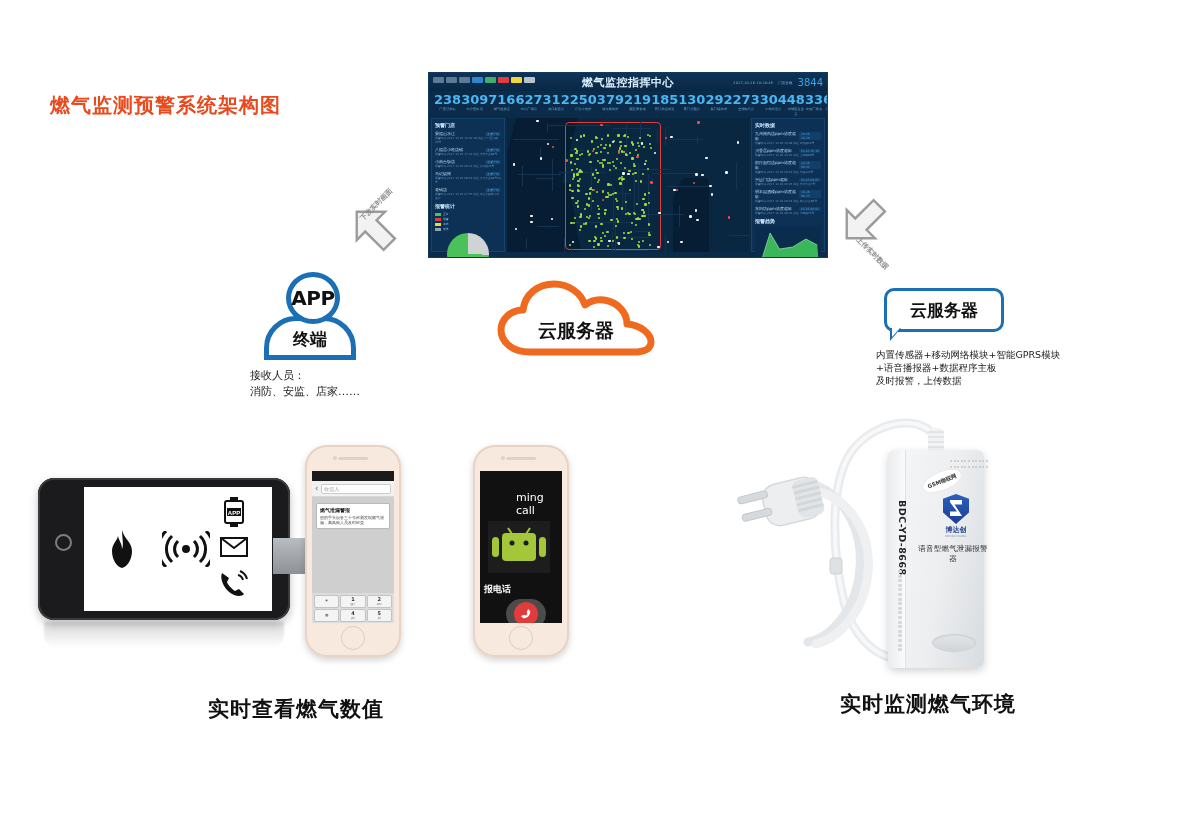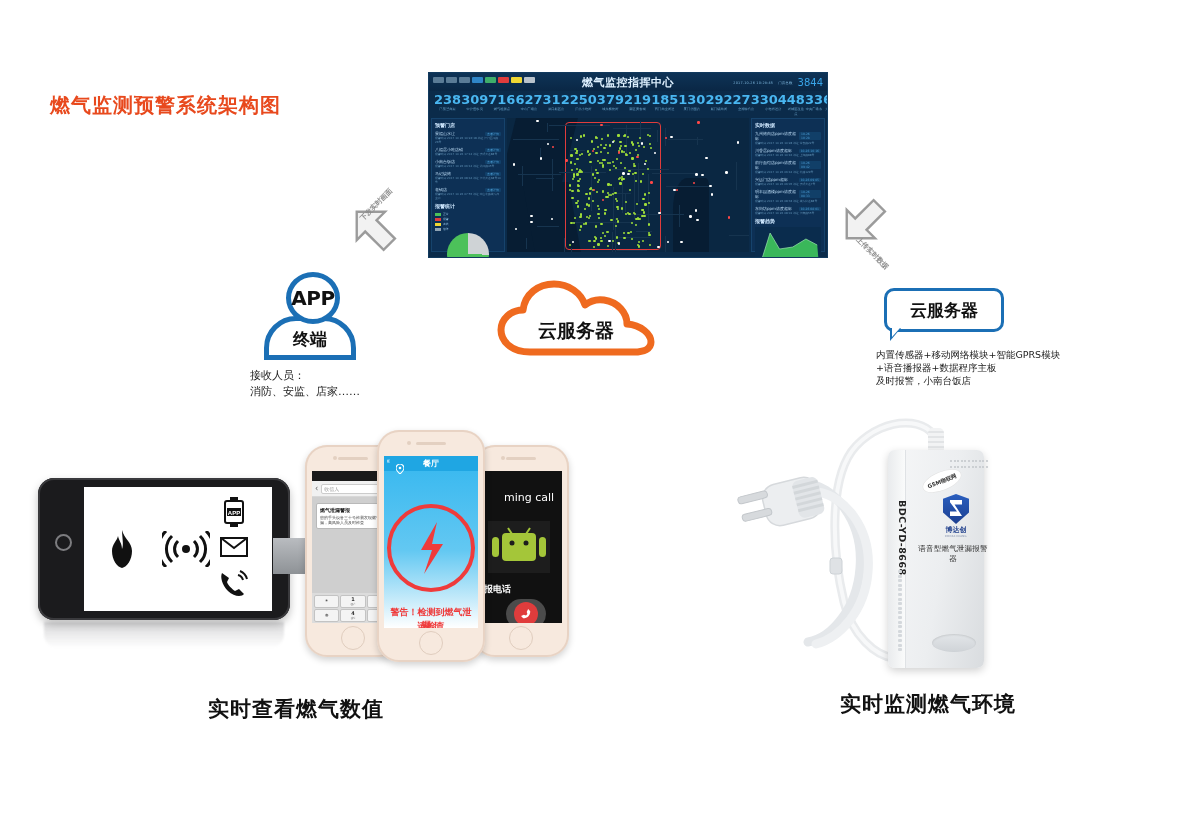--- a/index.html
+++ b/index.html
@@ -183,21 +183,21 @@
   .alarm-bar .pin { position:absolute; left:12px; top:3px; }
   .alarm-bar .st { position:absolute; left:3px; top:3px; font-size:3.5px; color:#cdeefc; }
   .alarm-ring { position:absolute; left:50%; top:48px; transform:translateX(-50%);
                 width:88px; height:88px; border:4px solid #ef3b3b; border-radius:50%; }
   .alarm-t1 { position:absolute; left:0; right:0; top:150px; text-align:center;
               font-size:9px; color:#ef3b3b; font-weight:700; }
   .alarm-t2 { position:absolute; left:0; right:0; top:164px; text-align:center;
               font-size:9px; color:#ef3b3b; font-weight:700; }
 
   .call-scr { height:100%; background:#111; position:relative; }
-  .call-top { font-size:11px; color:#fff; position:absolute; left:24px; top:20px; font-weight:500; }
+  .call-top { font-size:11px; color:#fff; position:absolute; left:0; top:20px; font-weight:500;padding-left:36px; }
   .droid { position:absolute; left:8px; top:50px; width:62px; height:52px; background:#1d1d1d; }
   .call-cn { position:absolute; left:4px; top:112px; font-size:9px; color:#fff; font-weight:700; }
   .call-btn { position:absolute; left:26px; top:128px; width:40px; height:30px; border-radius:16px;
               background:#4b4b4b; display:flex; align-items:center; justify-content:center; }
   .call-btn .rd { width:24px; height:24px; border-radius:50%; background:#e03c3c;
                   display:flex; align-items:center; justify-content:center; }
 
   
   .device { position:absolute; left:736px; top:412px; width:300px; height:265px; }
   .dev-body {
@@ -840,21 +840,21 @@
   </div>
 
   <div class="hwbox">
     <span>云服务器</span>
   </div>
   <div class="hwtail"></div>
   <div class="hwtail2"></div>
   <div class="hw-note">
     <div>内置传感器+移动网络模块+智能GPRS模块</div>
     <div>+语音播报器+数据程序主板</div>
-    <div>及时报警，小南台饭店</div>
+    <div>及时报警，上传数据</div>
   </div>
 
   <div class="tablet">
     <div class="home-btn"></div>
     <div class="tablet-screen"></div>
     <div class="tablet-gloss"></div>
     <div class="t-icons">
 
       <div class="t-ic" style="left:22px;top:42px;">
         <svg width="32" height="40" viewBox="0 0 32 40">
@@ -971,46 +971,20 @@
             <svg width="14" height="14" viewBox="0 0 14 14">
               <path d="M2,6 C5,3 9,3 12,6 L12,9 L9,8 L8,6 L6,6 L5,8 L2,9 Z" fill="#fff" transform="rotate(135 7 7)"></path>
             </svg>
           </div>
         </div>
       </div>
     </div>
     <div class="hb"></div>
   </div>
 
-  <div class="phone phone-mid">
-    <div class="spk"></div>
-    <div class="cam" style="left:30px"></div>
-    <div class="scr">
-      <div class="alarm-scr">
-        <div class="alarm-bar">
-          <span class="st">◧</span>
-          <span class="pin">
-            <svg width="8" height="10" viewBox="0 0 8 10">
-              <path d="M4,0 C6,0 8,2 8,4 C8,6.5 4,10 4,10 C4,10 0,6.5 0,4 C0,2 2,0 4,0 Z" fill="none" stroke="#fff" stroke-width="1.1"></path>
-              <circle cx="4" cy="4" r="1.3" fill="#fff"></circle>
-            </svg>
-          </span>
-          <span class="tt">餐厅</span>
-        </div>
-        <div class="alarm-ring">
-          <svg width="80" height="80" viewBox="0 0 80 80" style="position:absolute;left:0;top:0">
-            <path d="M46,14 L30,42 L41,42 L33,66 L52,36 L41,36 Z" fill="#ef3b3b"></path>
-          </svg>
-        </div>
-        <div class="alarm-t1">警告！检测到燃气泄漏！</div>
-        <div class="alarm-t2">请检查</div>
-      </div>
-    </div>
-    <div class="hb"></div>
-  </div>
 
   <div class="device">
 
     <svg style="position:absolute;left:0;top:0;width:300px;height:265px">
       <path d="M200,30 C196,6 150,2 120,34 C92,64 96,140 108,190 C116,224 140,244 158,246" fill="none" stroke="#e9ebed" stroke-width="9" stroke-linecap="round"></path>
       <path d="M200,30 C196,6 150,2 120,34 C92,64 96,140 108,190 C116,224 140,244 158,246" fill="none" stroke="#f7f8f9" stroke-width="4" stroke-linecap="round"></path>
       <path d="M70,72 C96,72 128,108 124,156 C121,196 96,226 72,230" fill="none" stroke="#e4e7ea" stroke-width="9" stroke-linecap="round"></path>
       <path d="M82,80 C108,84 136,116 132,160 C129,198 104,226 80,232" fill="none" stroke="#eef0f2" stroke-width="9" stroke-linecap="round"></path>
 
       <rect x="94" y="146" width="12" height="16" rx="3" fill="#dfe2e5" stroke="#cdd2d6" stroke-width="1"></rect>

